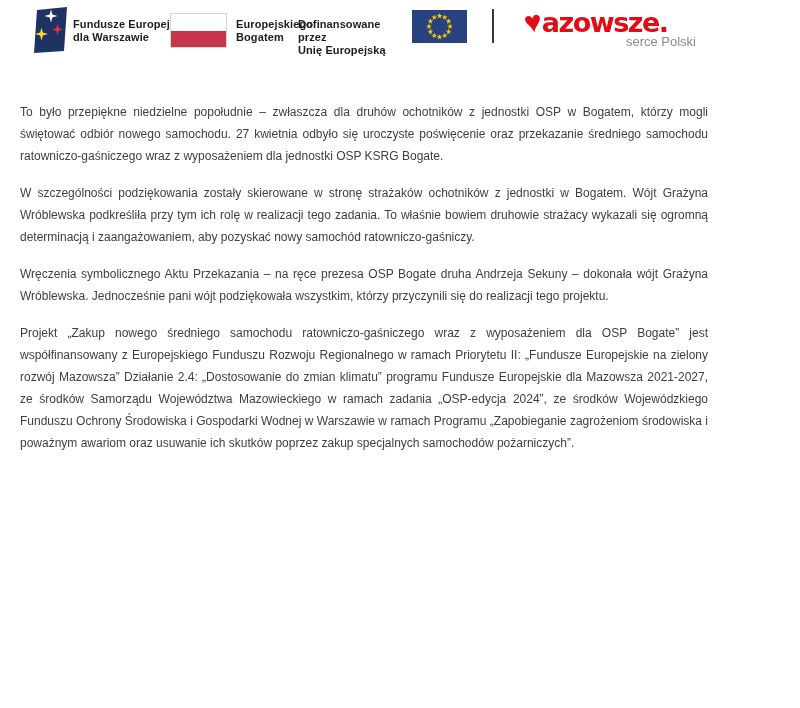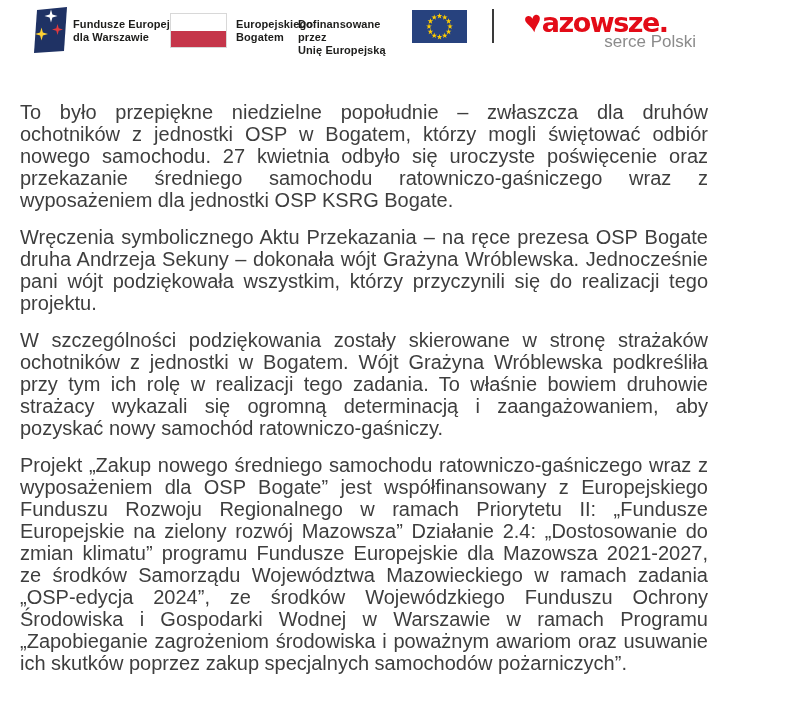--- a/index.html
+++ b/index.html
@@ -35,28 +35,28 @@
   .mazowsze-main{
     display:flex;align-items:flex-start;justify-content:flex-start;
     color:var(--mazowsze-red);font-weight:bold;
   }
   .mazowsze-heart{font-size:30px;line-height:28px;transform:rotate(-8deg);display:inline-block;}
   .mazowsze-name{
     font-size:27px;line-height:30px;letter-spacing:-1.5px;
     font-family:"DejaVu Sans", sans-serif;font-weight:bold;
   }
   .mazowsze-tagline{
-    font-size:17px;line-height:12px;color:var(--tagline-gray);
+    font-size:13px;line-height:12px;color:var(--tagline-gray);
     margin-top:-2px;padding-right:4px;
   }
 
   
   .article{
     left:20px;top:101px;width:688px;
-    font-size:20px;line-height:22px;color:var(--body-text);
+    font-size:12px;line-height:22px;color:var(--body-text);
   }
   .article p{
     text-align:justify;
     margin:0 0 15px 0;
   }
 </style>
 </head>
 <body>
 
 <header>
@@ -111,16 +111,16 @@
       <span class="mazowsze-heart">♥</span>
         <span class="mazowsze-name">azowsze.</span>
     </div>
     <div class="mazowsze-tagline">serce Polski</div>
   </div>
 
 </header>
 
 <main class="abs article">
   <p>To było przepiękne niedzielne popołudnie – zwłaszcza dla druhów ochotników z jednostki OSP w Bogatem, którzy mogli świętować odbiór nowego samochodu. 27 kwietnia odbyło się uroczyste poświęcenie oraz przekazanie średniego samochodu ratowniczo-gaśniczego wraz z wyposażeniem dla jednostki OSP KSRG Bogate.</p>
+  <p>W szczególności podziękowania zostały skierowane w stronę strażaków ochotników z jednostki w Bogatem. Wójt Grażyna Wróblewska podkreśliła przy tym ich rolę w realizacji tego zadania. To właśnie bowiem druhowie strażacy wykazali się ogromną determinacją i zaangażowaniem, aby pozyskać nowy samochód ratowniczo-gaśniczy.</p>
   <p>Wręczenia symbolicznego Aktu Przekazania – na ręce prezesa OSP Bogate druha Andrzeja Sekuny – dokonała wójt Grażyna Wróblewska. Jednocześnie pani wójt podziękowała wszystkim, którzy przyczynili się do realizacji tego projektu.</p>
-  <p>W szczególności podziękowania zostały skierowane w stronę strażaków ochotników z jednostki w Bogatem. Wójt Grażyna Wróblewska podkreśliła przy tym ich rolę w realizacji tego zadania. To właśnie bowiem druhowie strażacy wykazali się ogromną determinacją i zaangażowaniem, aby pozyskać nowy samochód ratowniczo-gaśniczy.</p>
   <p>Projekt „Zakup nowego średniego samochodu ratowniczo-gaśniczego wraz z wyposażeniem dla OSP Bogate” jest współfinansowany z Europejskiego Funduszu Rozwoju Regionalnego w ramach Priorytetu II: „Fundusze Europejskie na zielony rozwój Mazowsza” Działanie 2.4: „Dostosowanie do zmian klimatu” programu Fundusze Europejskie dla Mazowsza 2021-2027, ze środków Samorządu Województwa Mazowieckiego w ramach zadania „OSP-edycja 2024”, ze środków Wojewódzkiego Funduszu Ochrony Środowiska i Gospodarki Wodnej w Warszawie w ramach Programu „Zapobieganie zagrożeniom środowiska i poważnym awariom oraz usuwanie ich skutków poprzez zakup specjalnych samochodów pożarniczych”.</p>
 </main>
 
 </body></html>

